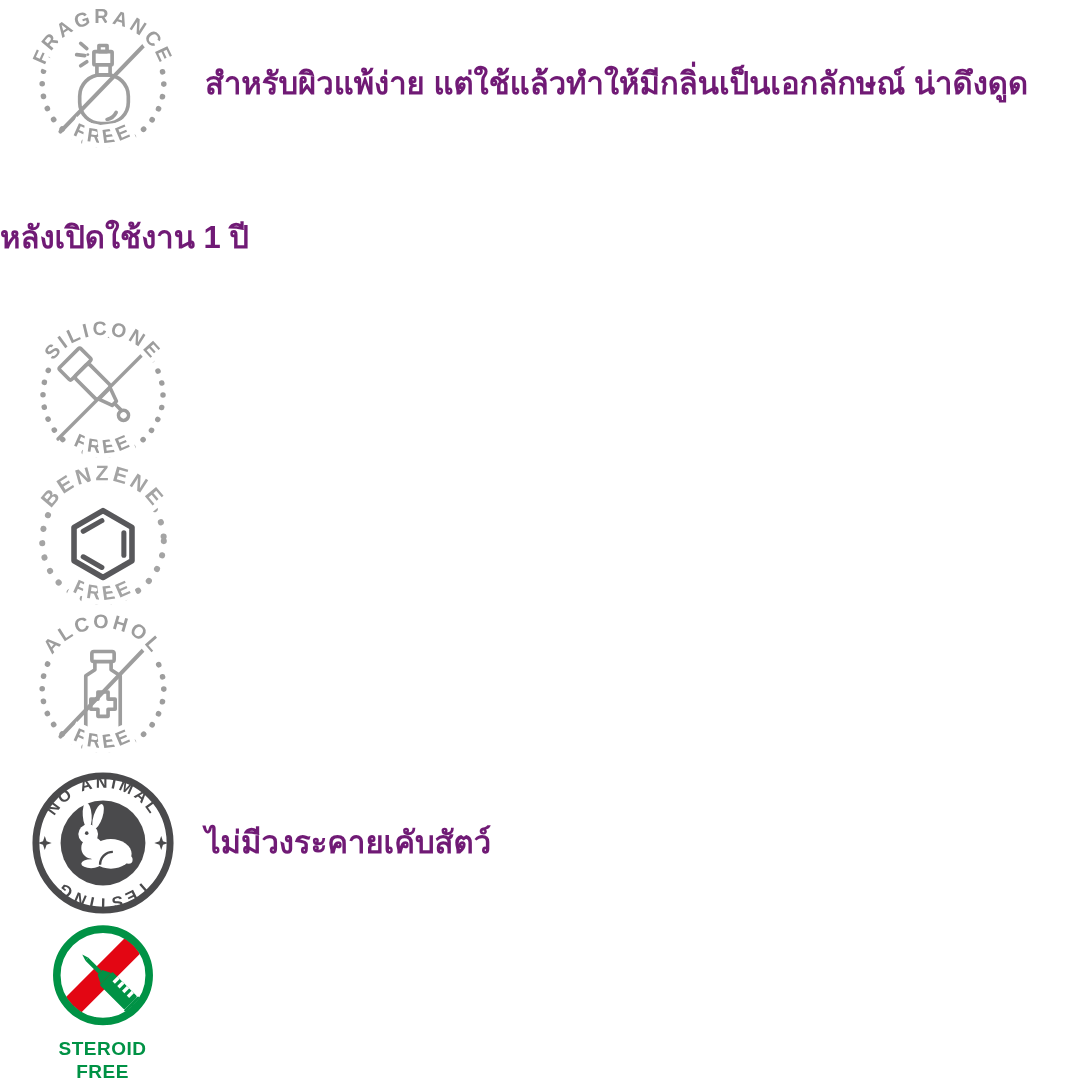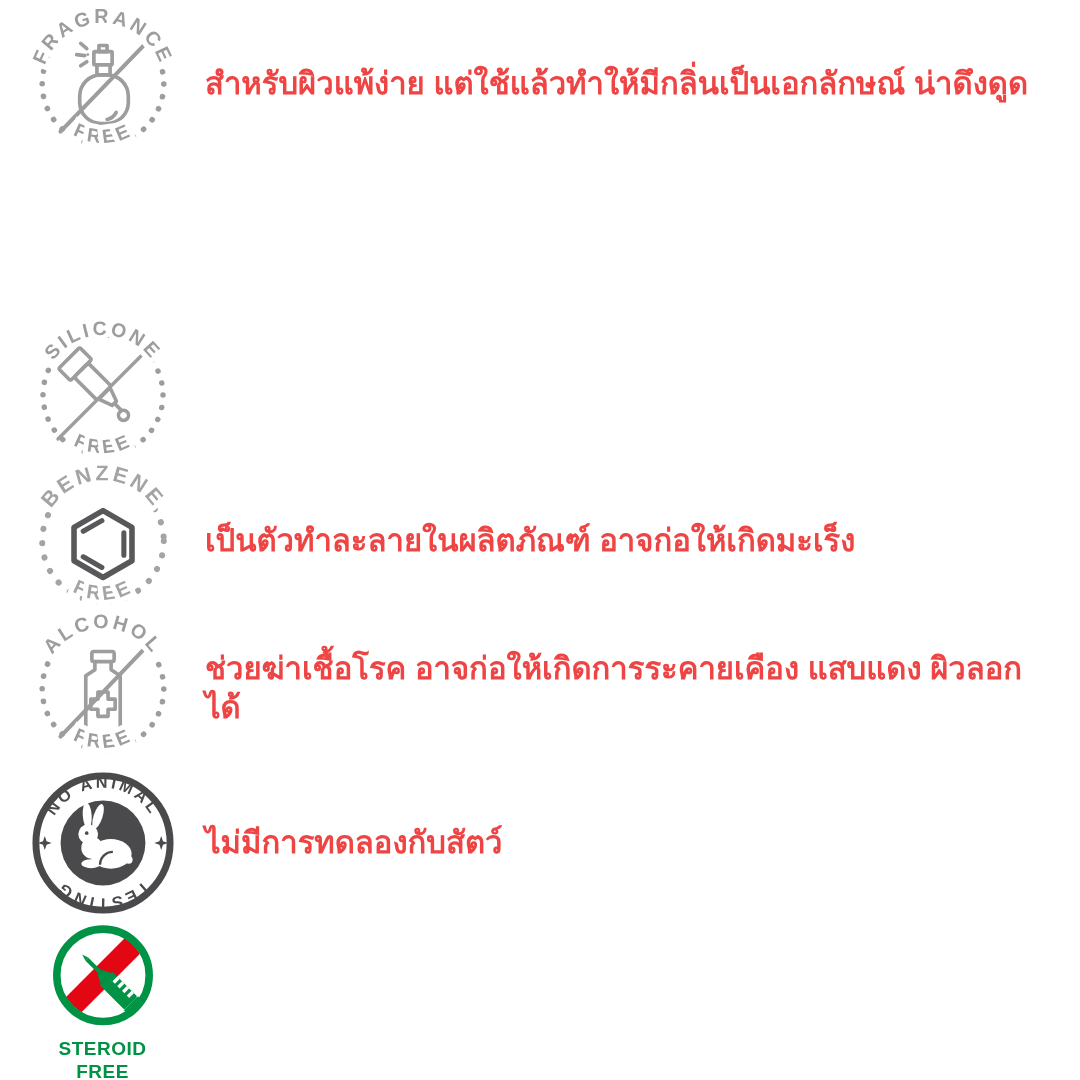--- a/index.html
+++ b/index.html
@@ -1,21 +1,21 @@
 <!DOCTYPE html>
 <html><head>
 <meta charset="utf-8">
 <style>
   html,body{margin:0;padding:0;background:#ffffff;}
   body{width:1080px;height:1080px;position:relative;overflow:hidden;
        font-family:"Liberation Sans","DejaVu Sans",sans-serif;}
   .row{position:absolute;left:0;width:1080px;display:flex;align-items:center;}
   .icon-cell{width:205px;min-width:205px;display:flex;flex-direction:column;
              align-items:center;justify-content:center;}
-  .desc{flex:1;font-size:31px;font-weight:bold;color:#ef4444;line-height:1.25;
+  .desc{flex:1;font-size:31px;font-weight:bold;color:#701a75;line-height:1.25;
         padding-right:34px;letter-spacing:0px;}
   .badge-text{font-weight:bold;letter-spacing:3px;paint-order:stroke;
               stroke:#ffffff;stroke-width:10px;}
   .stamp-text{font-weight:bold;letter-spacing:3px;}
   .caption{font-size:19px;font-weight:bold;color:#009245;text-align:center;
            line-height:1.2;white-space:pre-line;margin-top:2px;letter-spacing:0.5px;}
   svg{display:block;}
   
   #row-fragrance{top:5px;height:158px;}
   #row-pao{top:168px;height:140px;}
@@ -53,20 +53,21 @@
       </text>
       <text class="badge-text" font-size="19" fill="#9d9d9d">
         <textPath href="#fArcBot" startOffset="50%" text-anchor="middle">FREE</textPath>
       </text>
     </svg>
   </div>
   <div class="desc">สำหรับผิวแพ้ง่าย แต่ใช้แล้วทำให้มีกลิ่นเป็นเอกลักษณ์ น่าดึงดูด</div>
 </div>
 
 <div class="row" id="row-pao">
+  <div class="desc">หลังเปิดใช้งาน 1 ปี</div>
 </div>
 
 <div class="row" id="row-silicone">
   <div class="icon-cell">
     <svg width="150" height="150" viewBox="0 0 150 150">
       <defs>
         <path id="sArcTop" d="M 15,75 A 60,60 0 0 1 135,75"></path>
         <path id="sArcBot" d="M 17,75 A 58,58 0 0 0 133,75"></path>
       </defs>
       <circle cx="75" cy="75" r="60" fill="none" stroke="#9d9d9d" stroke-width="5.5" stroke-linecap="round" stroke-dasharray="0.1 12.46"></circle>
@@ -105,21 +106,20 @@
         <line x1="73.9" y1="101.1" x2="55.5" y2="90.6" stroke-width="5"></line>
       </g>
       <text class="badge-text" font-size="21" fill="#a4a4a4">
         <textPath href="#bArcTop" startOffset="50%" text-anchor="middle">BENZENE</textPath>
       </text>
       <text class="badge-text" font-size="19.5" fill="#a4a4a4">
         <textPath href="#bArcBot" startOffset="50%" text-anchor="middle">FREE</textPath>
       </text>
     </svg>
   </div>
-  <div class="desc">เป็นตัวทำละลายในผลิตภัณฑ์ อาจก่อให้เกิดมะเร็ง</div>
 </div>
 
 <div class="row" id="row-alcohol">
   <div class="icon-cell">
     <svg width="152" height="152" viewBox="0 0 150 150">
       <defs>
         <path id="aArcTop" d="M 15,75 A 60,60 0 0 1 135,75"></path>
         <path id="aArcBot" d="M 17,75 A 58,58 0 0 0 133,75"></path>
       </defs>
       <circle cx="75" cy="75" r="60" fill="none" stroke="#9d9d9d" stroke-width="5.5" stroke-linecap="round" stroke-dasharray="0.1 12.46"></circle>
@@ -130,21 +130,20 @@
         <line x1="33" y1="122" x2="120" y2="31" stroke-width="4"></line>
       </g>
       <text class="badge-text" font-size="19.5" fill="#9d9d9d">
         <textPath href="#aArcTop" startOffset="50%" text-anchor="middle">ALCOHOL</textPath>
       </text>
       <text class="badge-text" font-size="19" fill="#9d9d9d">
         <textPath href="#aArcBot" startOffset="50%" text-anchor="middle">FREE</textPath>
       </text>
     </svg>
   </div>
-  <div class="desc">ช่วยฆ่าเชื้อโรค อาจก่อให้เกิดการระคายเคือง แสบแดง ผิวลอกได้</div>
 </div>
 
 <div class="row" id="row-animal">
   <div class="icon-cell">
     <svg width="148" height="148" viewBox="0 0 150 150">
       <defs>
         <path id="nArcTop" d="M 19,75 A 56,56 0 0 1 131,75"></path>
         <path id="nArcBot" d="M 131,75 A 56,56 0 0 1 19,75"></path>
       </defs>
       <circle cx="75" cy="75" r="68" fill="none" stroke="#4a4a4c" stroke-width="7"></circle>
@@ -165,21 +164,21 @@
         <path transform="translate(134,75)" d="M0,-7 L1.8,-1.8 L7,0 L1.8,1.8 L0,7 L-1.8,1.8 L-7,0 L-1.8,-1.8 Z"></path>
       </g>
       <text class="stamp-text" font-size="16.5" fill="#4a4a4c">
         <textPath href="#nArcTop" startOffset="50%" text-anchor="middle">NO ANIMAL</textPath>
       </text>
       <text class="stamp-text" font-size="16.5" fill="#4a4a4c">
         <textPath href="#nArcBot" startOffset="50%" text-anchor="middle">TESTING</textPath>
       </text>
     </svg>
   </div>
-  <div class="desc">ไม่มีการทดลองกับสัตว์</div>
+  <div class="desc">ไม่มีวงระคายเคับสัตว์</div>
 </div>
 
 <div class="row" id="row-steroid">
   <div class="icon-cell">
     <svg width="126" height="118" viewBox="0 0 150 140">
       <defs>
         <clipPath id="stClip">
             <circle cx="75" cy="68" r="51"></circle>
           </clipPath>
       </defs>

